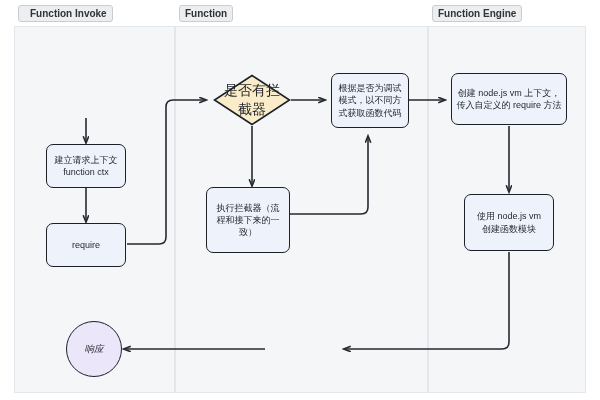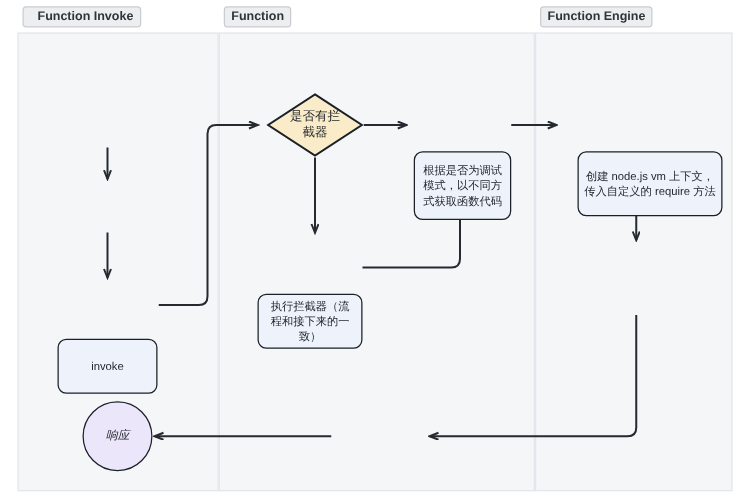--- a/index.html
+++ b/index.html
@@ -56,21 +56,20 @@
     display: block;
     line-height: 1.35;
     white-space: pre-line;
   }
 
   .box {
     background: #eef3fb;
     border: 1.6px solid #1b2029;
     border-radius: 7px;
     font-size: 9px;
-    margin-top: 48px;
   }
   .terminator {
     background: #ece6fa;
     border: 1.8px solid #1b2029;
     border-radius: 50%;
     font-size: 9.5px;
   }
   .diamond-wrap {
     position: absolute;
     z-index: 5;
@@ -79,21 +78,21 @@
     position: absolute;
     inset: 0;
   }
   .diamond-label {
     position: absolute;
     inset: 0;
     display: flex;
     align-items: center;
     justify-content: center;
     text-align: center;
-    font-size: 10px;
+    font-size: 14px;
     color: #1f2329;
     line-height: 1.35;
     white-space: pre-line;
   }
 
   
   #edges {
     position: absolute;
     left: 0;
     top: 0;
@@ -143,49 +142,57 @@
     <path d="M409,100 L445,100" marker-end="url(#arrow)"></path>
 
     <path d="M509,126 L509,192" marker-end="url(#arrow)"></path>
 
     <path d="M509,252 L509,342 Q509,349 502,349 L344,349" marker-end="url(#arrow)"></path>
 
     <path d="M265,349 L124,349" marker-end="url(#arrow)"></path>
   </svg>
 
 
+  <div class="node box" style="left:46px; top:144px; width:80px; height:44px;">
+    <span class="node-text">建立请求上下文
+function ctx</span>
+  </div>
 
   <div class="node box" style="left:46px; top:223px; width:80px; height:44px;">
-    <span class="node-text">invoke</span>
+    <span class="node-text">require</span>
   </div>
 
   <div class="diamond-wrap" style="left:213px; top:74px; width:78px; height:52px;">
     <svg class="diamond-shape" viewBox="0 0 78 52" preserveAspectRatio="none">
       <polygon points="39,1.5 76.5,26 39,50.5 1.5,26" fill="#faecc8" stroke="#1b2029" stroke-width="1.6"></polygon>
     </svg>
     <div class="diamond-label">是否有拦
 截器</div>
   </div>
 
   <div class="node box" style="left:331px; top:73px; width:78px; height:55px;">
     <span class="node-text">根据是否为调试
 模式，以不同方
 式获取函数代码</span>
   </div>
 
-  <div class="node box" style="left:206px; top:187px; width:84px; height:44px;">
+  <div class="node box" style="left:206px; top:187px; width:84px; height:66px;">
     <span class="node-text">执行拦截器（流
 程和接下来的一
 致）</span>
   </div>
 
-  <div class="node box" style="left:462px; top:73px; width:116px; height:52px;">
+  <div class="node box" style="left:451px; top:73px; width:116px; height:52px;">
     <span class="node-text">创建 node.js vm 上下文，
 传入自定义的 require 方法</span>
   </div>
 
+  <div class="node box" style="left:464px; top:194px; width:90px; height:57px;">
+    <span class="node-text">使用 node.js vm
+创建函数模块</span>
+  </div>
 
 
   <div class="node terminator" style="left:66px; top:321px; width:56px; height:56px;font-style:italic;">
     <span class="node-text">响应</span>
   </div>
 
 </div>
 
 </body></html>

